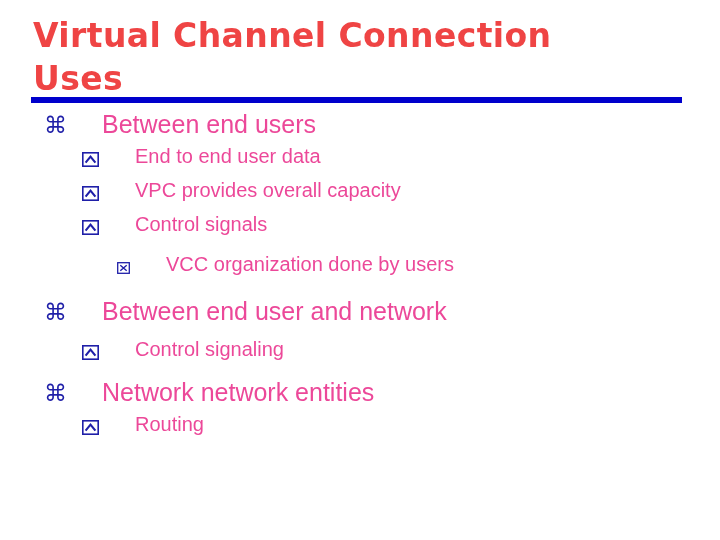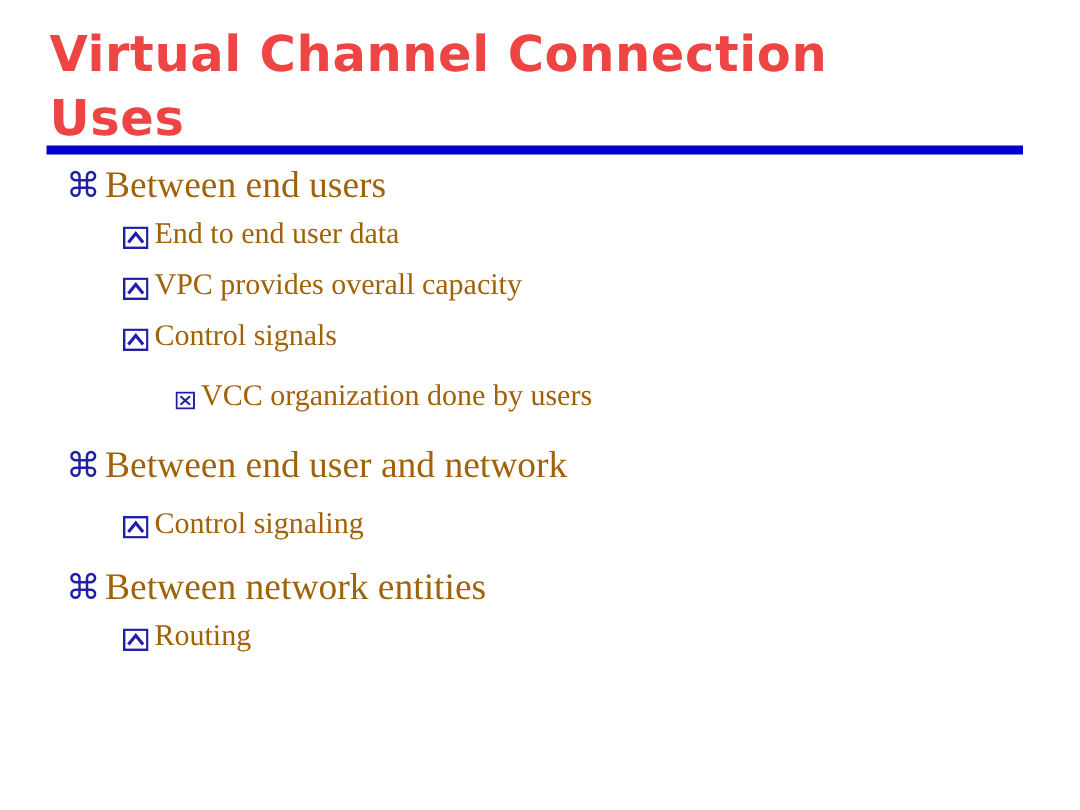--- a/index.html
+++ b/index.html
@@ -64,22 +64,23 @@
 
   .bullet-mark {
     flex: 0 0 auto;
     color: #1F1FA8;
     font-family: "DejaVu Sans", sans-serif;
     line-height: 1;
   }
 
   .bullet-text {
     flex: 0 0 auto;
-    color: #a16207;
-    font-family: Liberation Serif, serif;
+    color: #ec4899;
+    font-family: Liberation Sans, sans-serif;
+    margin-left: 32px;
   }
 
   
   .lvl1 {
     padding-left: 44px;
     height: 35px;
   }
   .lvl1 .bullet-mark {
     font-size: 23px;
     width: 26px;
@@ -195,21 +196,21 @@
         <svg class="glyph" width="17" height="15" viewBox="0 0 17 15" aria-hidden="true">
           <rect x="0.8" y="0.8" width="15.4" height="13.4" fill="#ffffff" stroke="#1F1FA8" stroke-width="1.6"></rect>
           <path d="M3.6 10.6 L8.5 4.6 L13.4 10.6" fill="none" stroke="#1F1FA8" stroke-width="2.1" stroke-linejoin="miter"></path>
         </svg>
       </span>
       <span class="bullet-text">Control signaling</span>
     </div>
 
     <div class="bullet-row lvl1 gap-before-sm">
       <span class="bullet-mark">⌘</span>
-      <span class="bullet-text">Between network entities</span>
+      <span class="bullet-text">Network network entities</span>
     </div>
 
 
     <div class="bullet-row lvl2">
       <span class="bullet-mark">
         <svg class="glyph" width="17" height="15" viewBox="0 0 17 15" aria-hidden="true">
           <rect x="0.8" y="0.8" width="15.4" height="13.4" fill="#ffffff" stroke="#1F1FA8" stroke-width="1.6"></rect>
           <path d="M3.6 10.6 L8.5 4.6 L13.4 10.6" fill="none" stroke="#1F1FA8" stroke-width="2.1" stroke-linejoin="miter"></path>
         </svg>
       </span>

